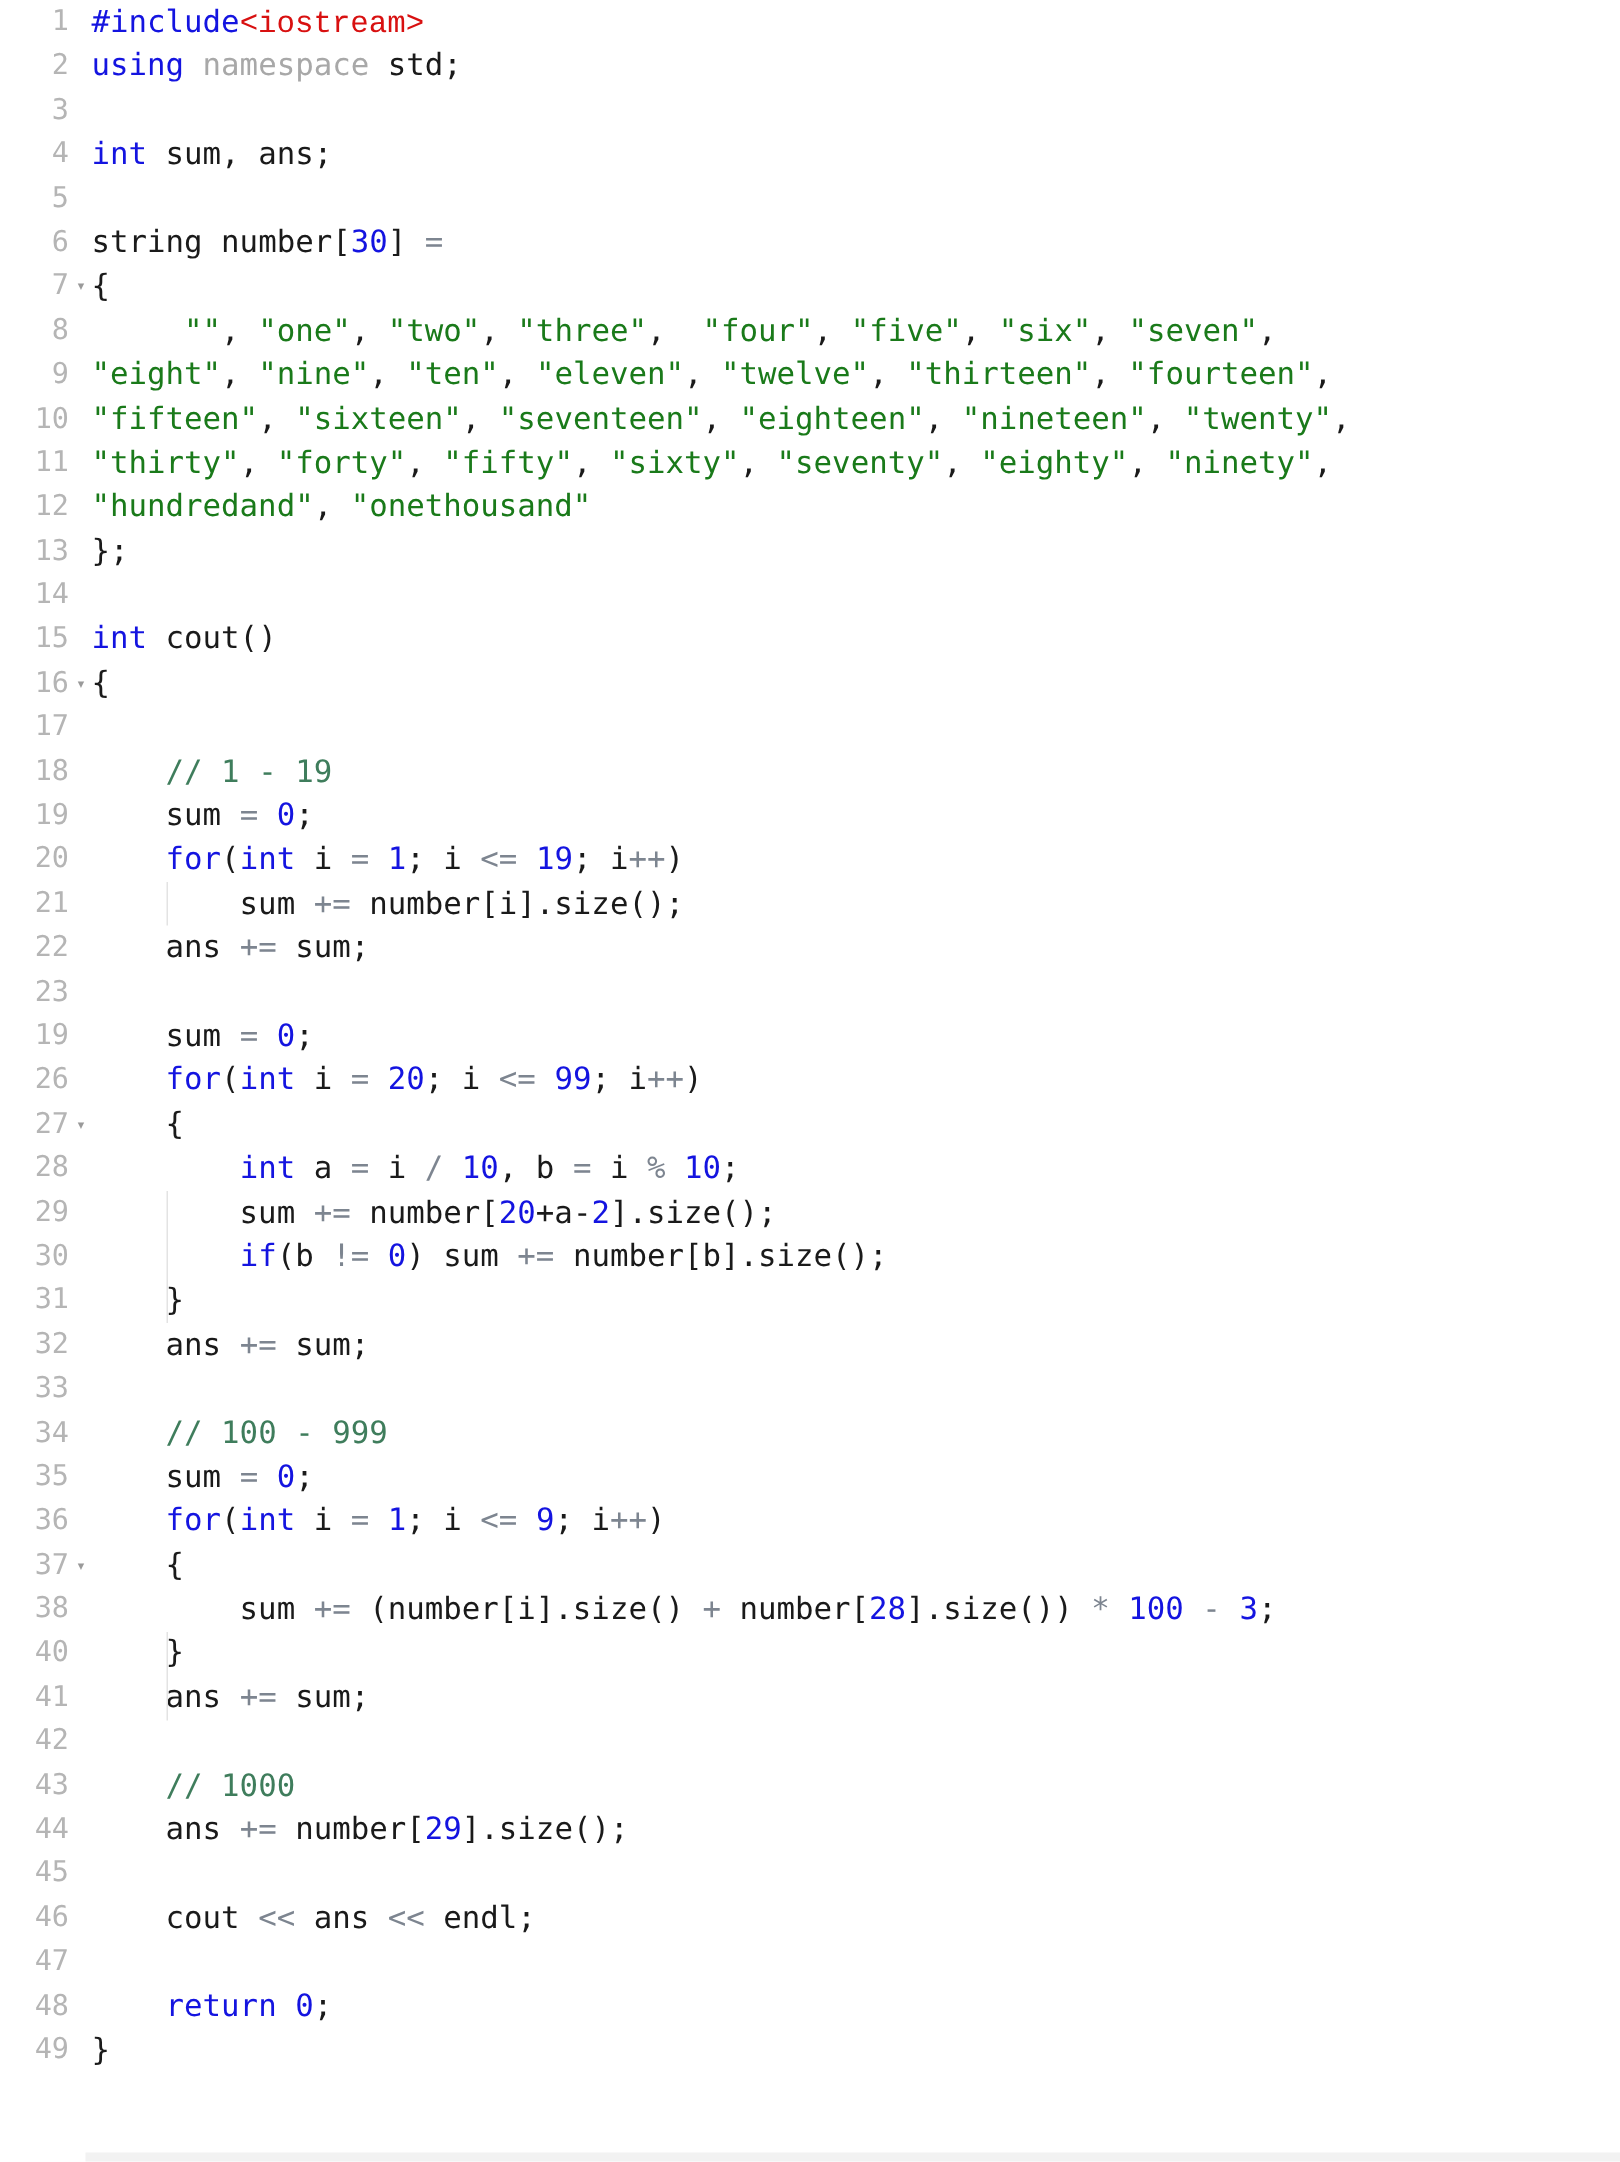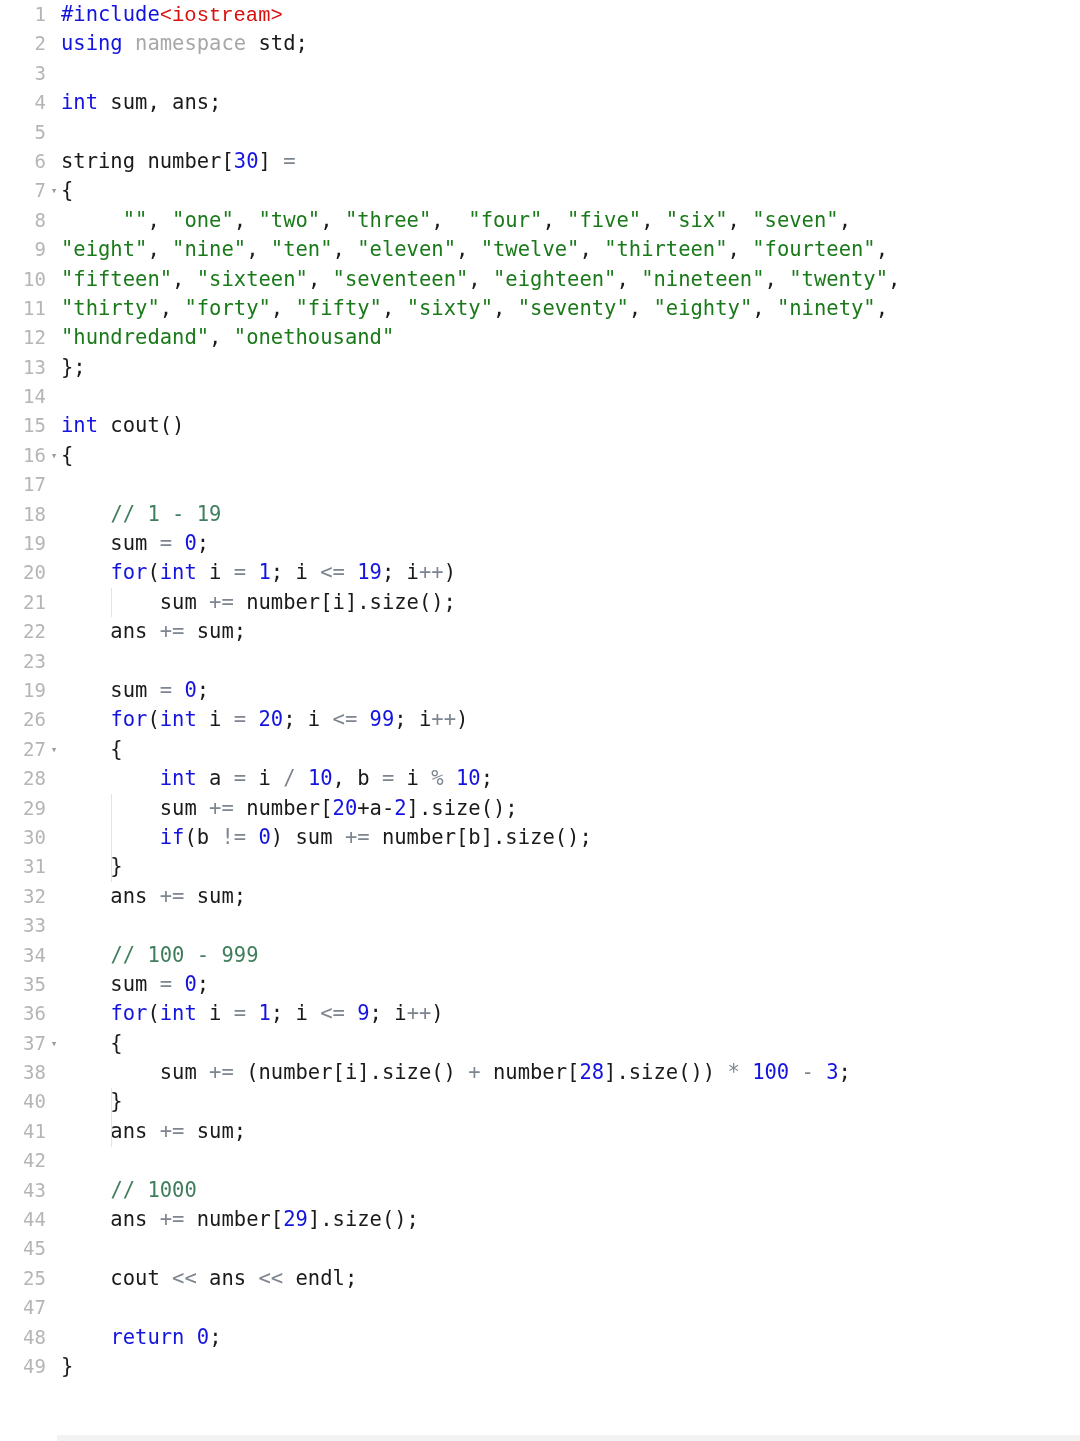--- a/index.html
+++ b/index.html
@@ -136,21 +136,21 @@
       <div class="line"><div class="gutter">35</div><div class="code"><span class="pl">    sum </span><span class="op">=</span><span class="pl"> </span><span class="num">0</span><span class="pl">;</span></div></div>
       <div class="line"><div class="gutter">36</div><div class="code"><span class="pl">    </span><span class="kw">for</span><span class="pl">(</span><span class="kw">int</span><span class="pl"> i </span><span class="op">=</span><span class="pl"> </span><span class="num">1</span><span class="pl">; i </span><span class="op">&lt;=</span><span class="pl"> </span><span class="num">9</span><span class="pl">; i</span><span class="op">++</span><span class="pl">)</span></div></div>
       <div class="line"><div class="gutter">37</div><div class="fold">▾</div><div class="code"><span class="pl">    {</span></div></div>
       <div class="line"><div class="gutter">38</div><div class="code"><span class="pl">        sum </span><span class="op">+=</span><span class="pl"> (number[i].size() </span><span class="op">+</span><span class="pl"> number[</span><span class="num">28</span><span class="pl">].size()) </span><span class="op">*</span><span class="pl"> </span><span class="num">100</span><span class="pl"> </span><span class="op">-</span><span class="pl"> </span><span class="num">3</span><span class="pl">;</span></div></div>
       <div class="line"><div class="gutter">40</div><div class="code"><span class="pl">    }</span></div></div>
       <div class="line"><div class="gutter">41</div><div class="code"><span class="pl">    ans </span><span class="op">+=</span><span class="pl"> sum;</span></div></div>
       <div class="line"><div class="gutter">42</div><div class="code"></div></div>
       <div class="line"><div class="gutter">43</div><div class="code"><span class="pl">    </span><span class="cmt">// 1000</span></div></div>
       <div class="line"><div class="gutter">44</div><div class="code"><span class="pl">    ans </span><span class="op">+=</span><span class="pl"> number[</span><span class="num">29</span><span class="pl">].size();</span></div></div>
       <div class="line"><div class="gutter">45</div><div class="code"></div></div>
-      <div class="line"><div class="gutter">25</div><div class="code"><span class="pl">    cout </span><span class="op">&lt;&lt;</span><span class="pl"> ans </span><span class="op">&lt;&lt;</span><span class="pl"> endl;</span></div></div>
+      <div class="line"><div class="gutter">46</div><div class="code"><span class="pl">    cout </span><span class="op">&lt;&lt;</span><span class="pl"> ans </span><span class="op">&lt;&lt;</span><span class="pl"> endl;</span></div></div>
       <div class="line"><div class="gutter">47</div><div class="code"></div></div>
       <div class="line"><div class="gutter">48</div><div class="code"><span class="pl">    </span><span class="kw">return</span><span class="pl"> </span><span class="num">0</span><span class="pl">;</span></div></div>
       <div class="line"><div class="gutter">49</div><div class="code"><span class="pl">}</span></div></div>
     </div>
   <div class="bottom-edge"></div>
 <div class="guide" style="left: 110.7px; top: 588px; height: 29.4px;"></div>
     <div class="guide" style="left: 110.7px; top: 793.8px; height: 88.2px;"></div>
     <div class="guide" style="left: 110.7px; top: 1087.8px; height: 58.8px;"></div>
   </div>
 

